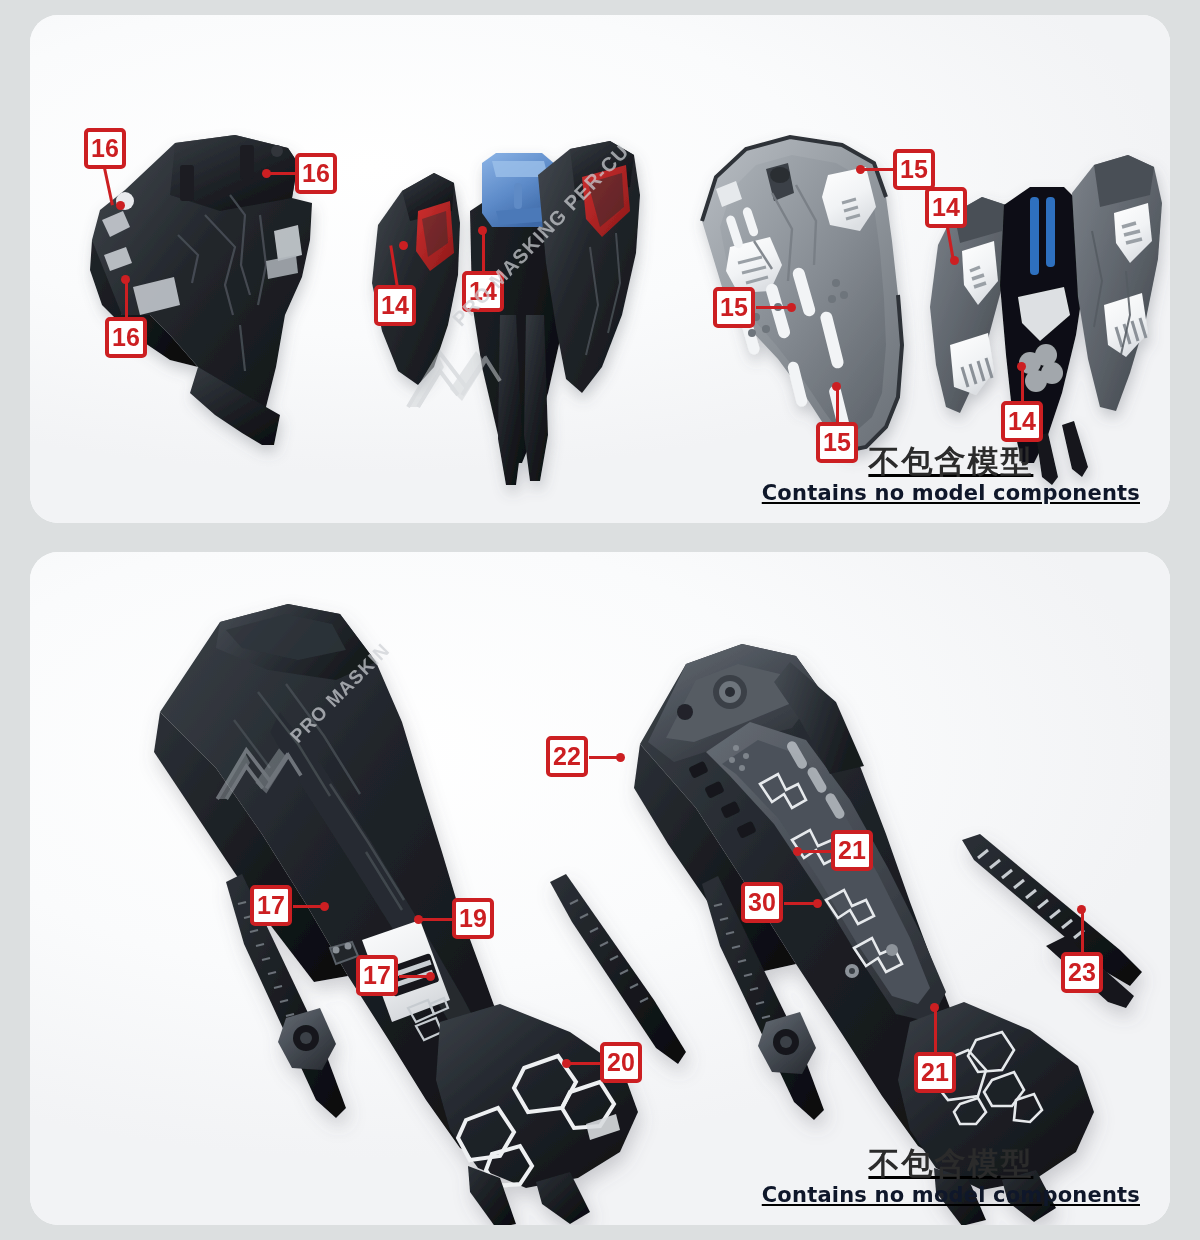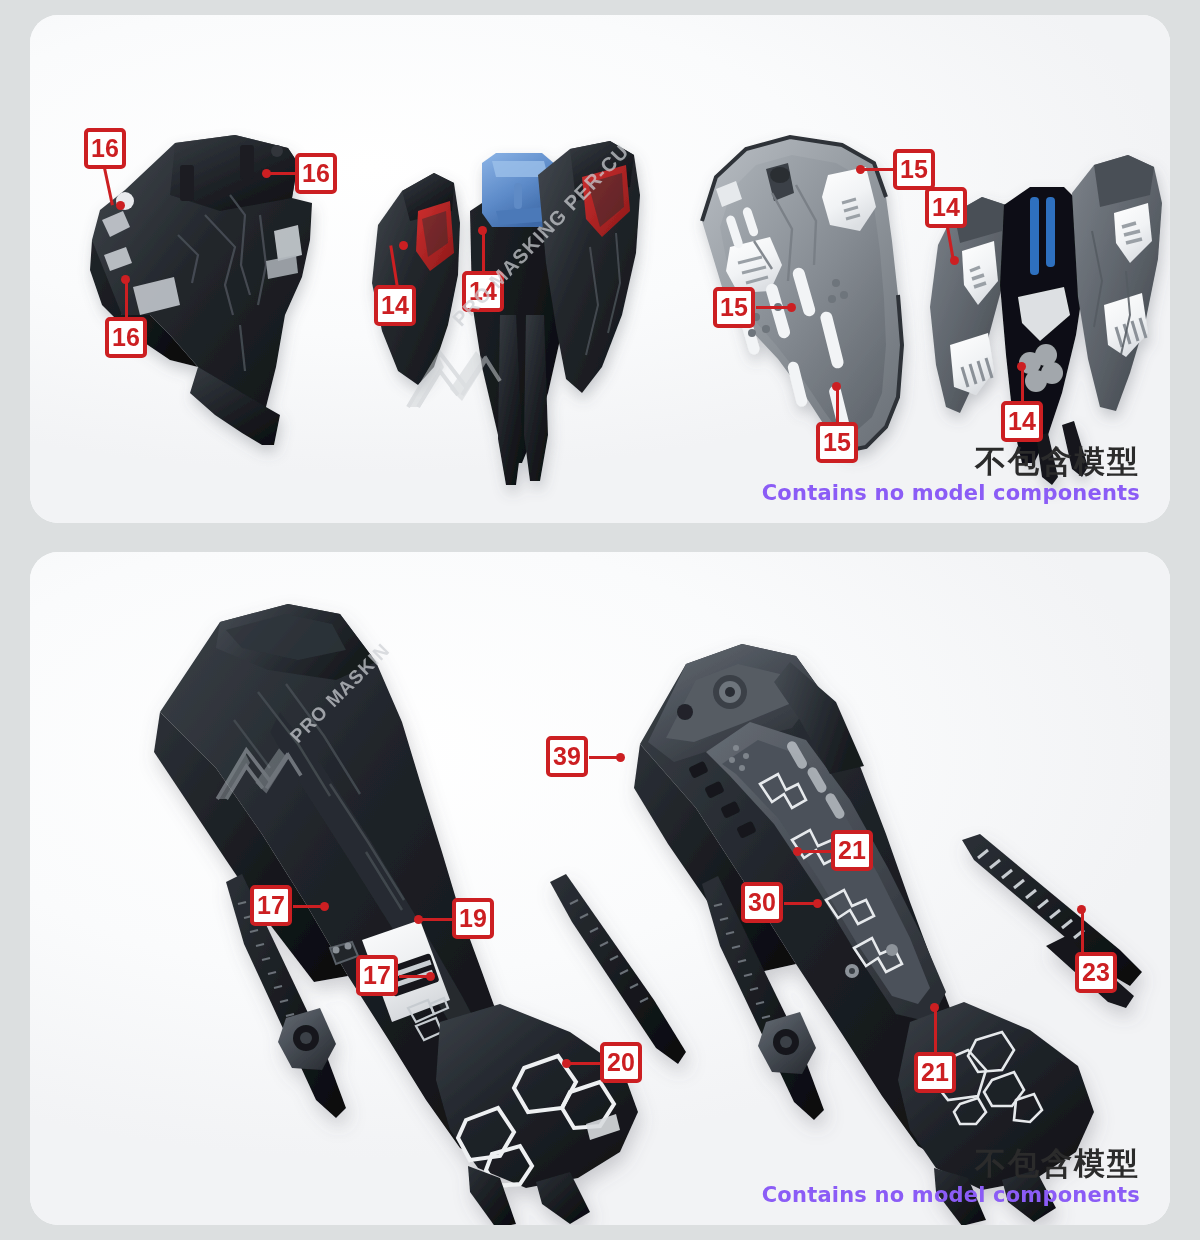--- a/index.html
+++ b/index.html
@@ -52,28 +52,28 @@
   }
   .callout .dot {
     position: absolute;
     width: 9px; height: 9px;
     border-radius: 50%;
     background: #cc1f22;
     z-index: 3;
   }
 
   
-  .notice { position: absolute; text-align: right; z-index: 5; }
+  .notice { position: absolute; text-align: center; z-index: 5; text-decoration: underline; }
   .notice .cn {
     font-size: 31px; font-weight: 700; color: #2b2b2b;
     letter-spacing: 2px; line-height: 1.15;
     font-family: "DejaVu Sans", sans-serif;
   }
   .notice .en {
-    font-size: 21px; font-weight: 700; color: #8b5cf6;
+    font-size: 21px; font-weight: 700; color: #0f172a;
     letter-spacing: .2px; line-height: 1.3;
     font-family: "DejaVu Sans", sans-serif;
   }
 
   
   .wm-text {
     position: absolute;
     color: rgba(205,208,212,0.72);
     font-weight: 700;
     letter-spacing: 1px;
@@ -649,21 +649,21 @@
         <div class="dot" style="left:396px; top:420px;"></div>
       </div>
 
       <div class="callout">
         <div class="box" style="left:570px; top:490px;">20</div>
         <div class="stem" style="left:538px; top:510px; width:34px; height:3px;"></div>
         <div class="dot" style="left:532px; top:507px;"></div>
       </div>
 
       <div class="callout">
-        <div class="box" style="left:516px; top:184px;">39</div>
+        <div class="box" style="left:516px; top:184px;">22</div>
         <div class="stem" style="left:559px; top:204px; width:30px; height:3px;"></div>
         <div class="dot" style="left:586px; top:201px;"></div>
       </div>
 
       <div class="callout">
         <div class="box" style="left:801px; top:278px;">21</div>
         <div class="stem" style="left:769px; top:298px; width:34px; height:3px;"></div>
         <div class="dot" style="left:763px; top:295px;"></div>
       </div>
 
@@ -673,21 +673,21 @@
         <div class="dot" style="left:783px; top:347px;"></div>
       </div>
 
       <div class="callout">
         <div class="box" style="left:884px; top:500px;">21</div>
         <div class="stem" style="left:904px; top:456px; width:3px; height:47px;"></div>
         <div class="dot" style="left:900px; top:451px;"></div>
       </div>
 
       <div class="callout">
-        <div class="box" style="left:1031px; top:400px;margin-left:14px;">23</div>
+        <div class="box" style="left:1031px; top:400px;">23</div>
         <div class="stem" style="left:1051px; top:358px; width:3px; height:45px;"></div>
         <div class="dot" style="left:1047px; top:353px;"></div>
       </div>
 
       <div class="notice" style="right:30px; bottom:16px;">
         <div class="cn">不包含模型</div>
         <div class="en">Contains no model components</div>
       </div>
     </div>
   </div>

